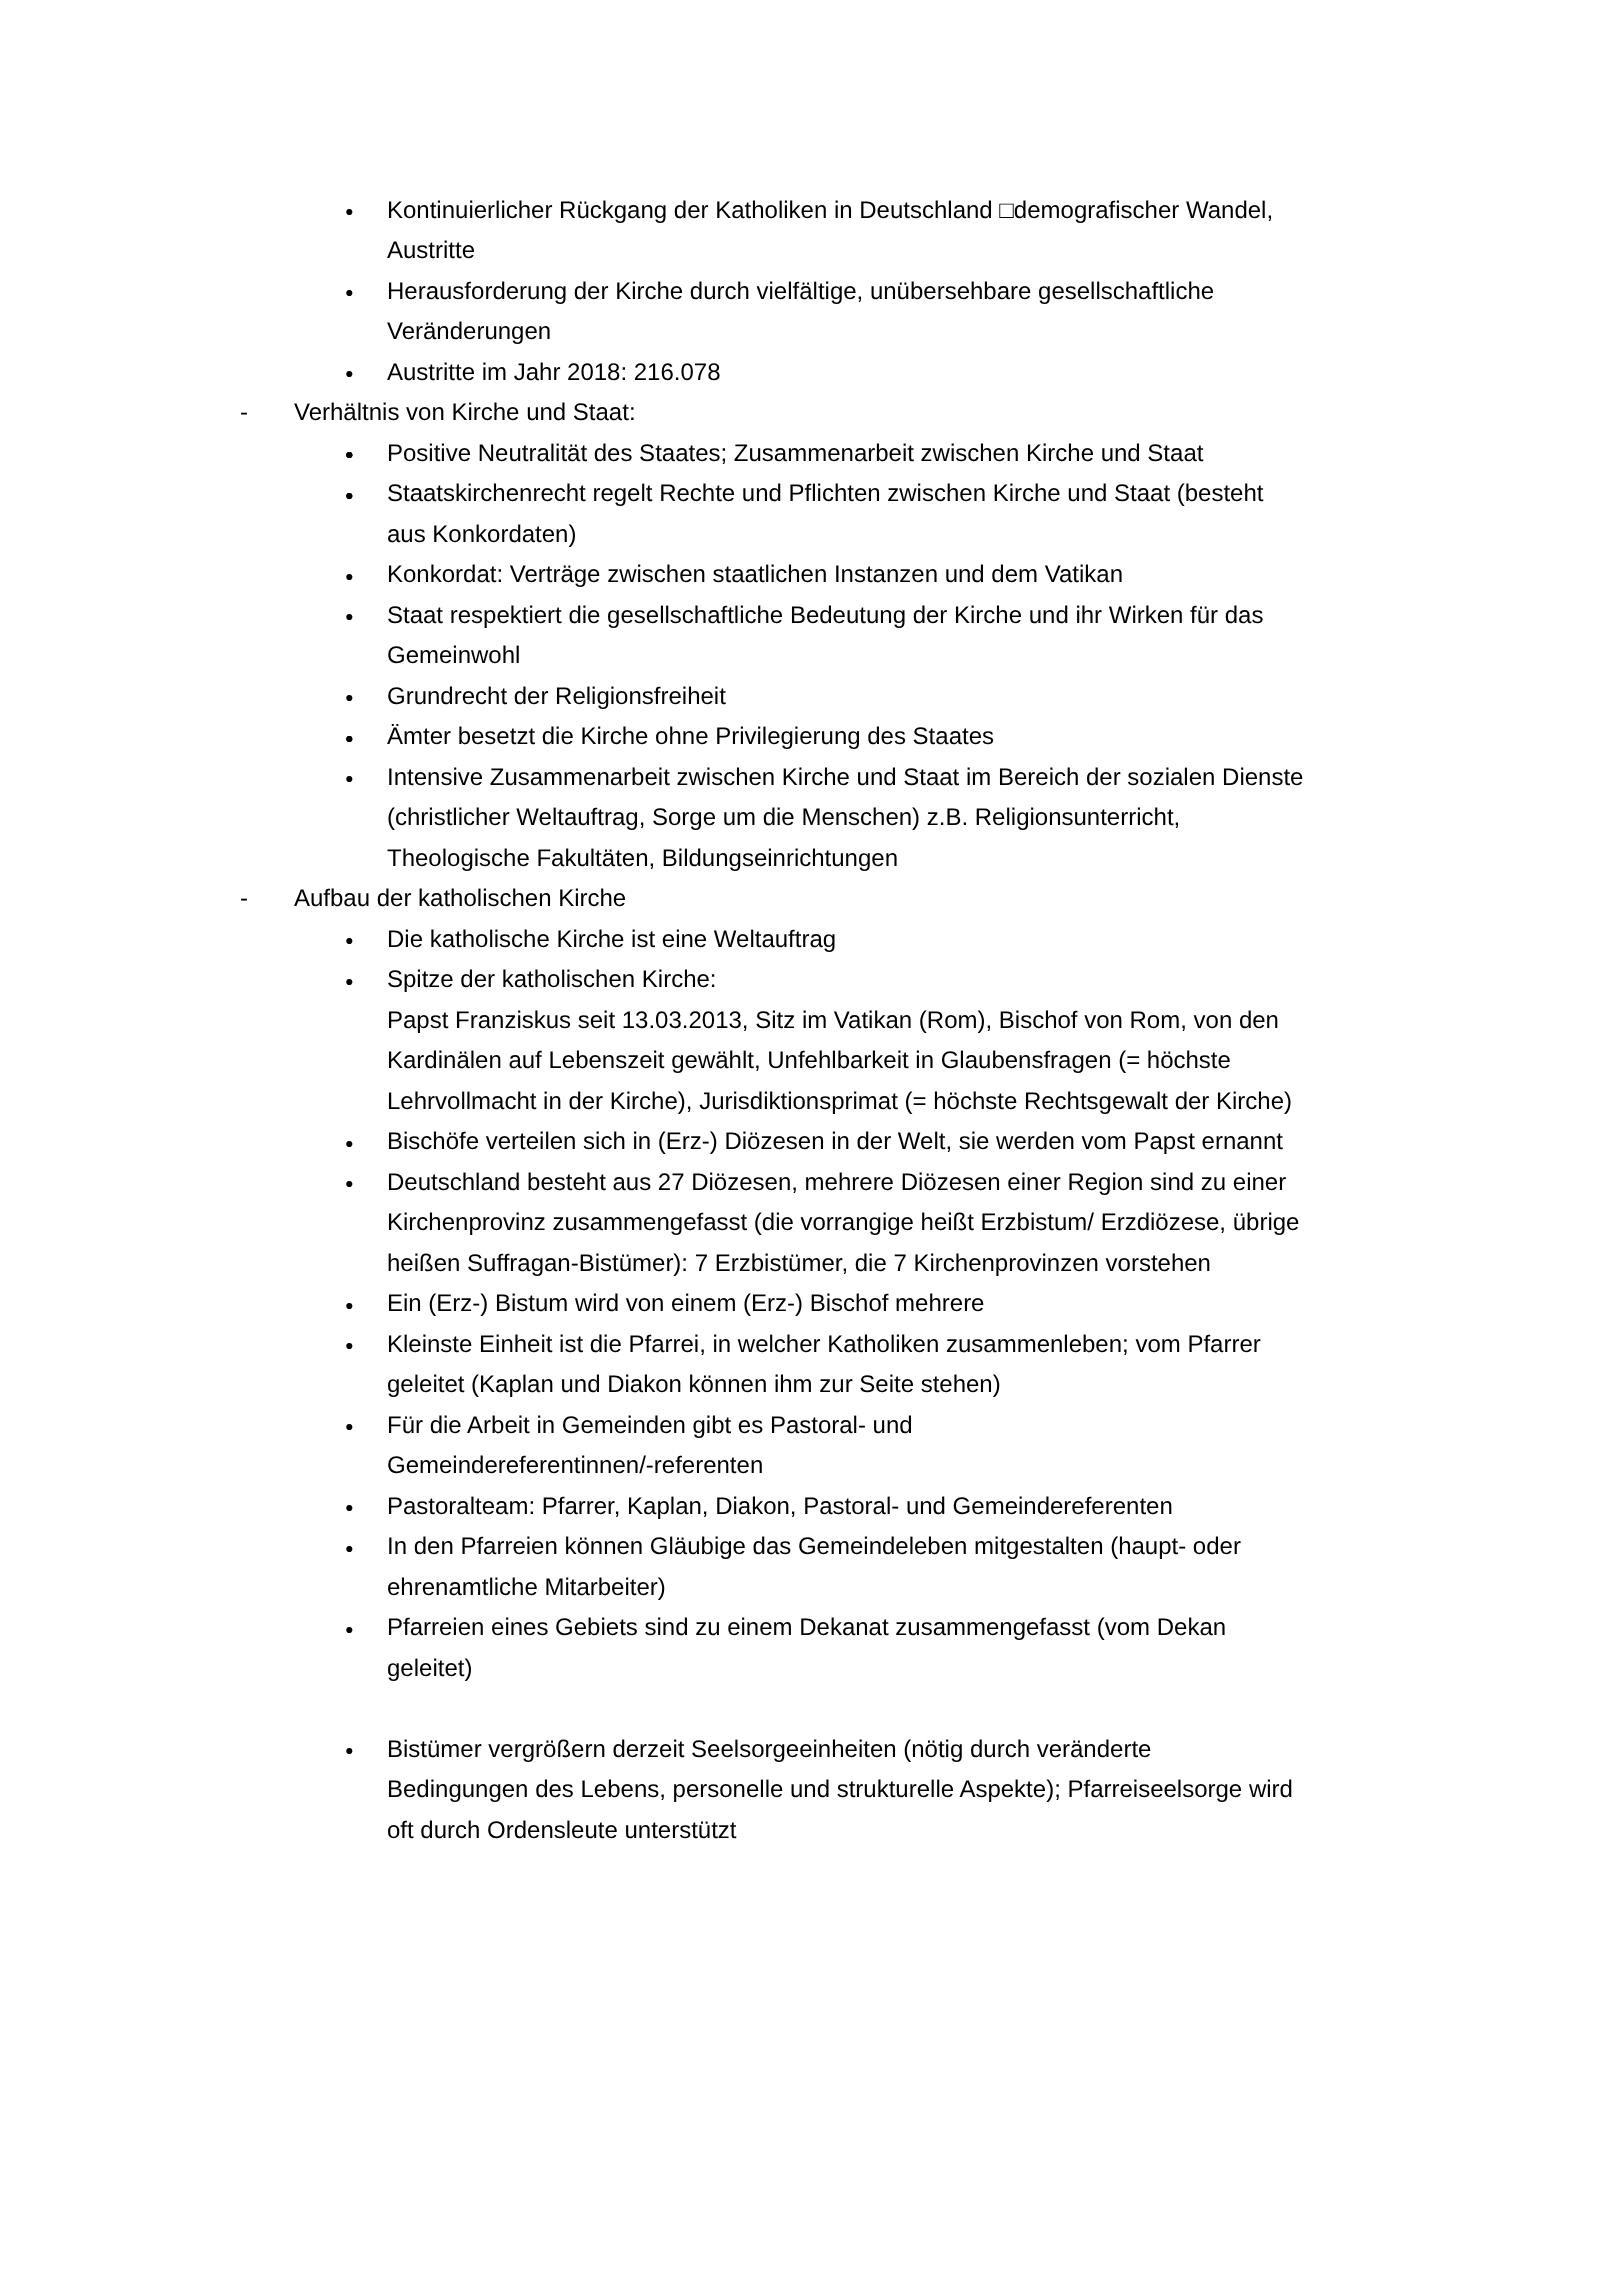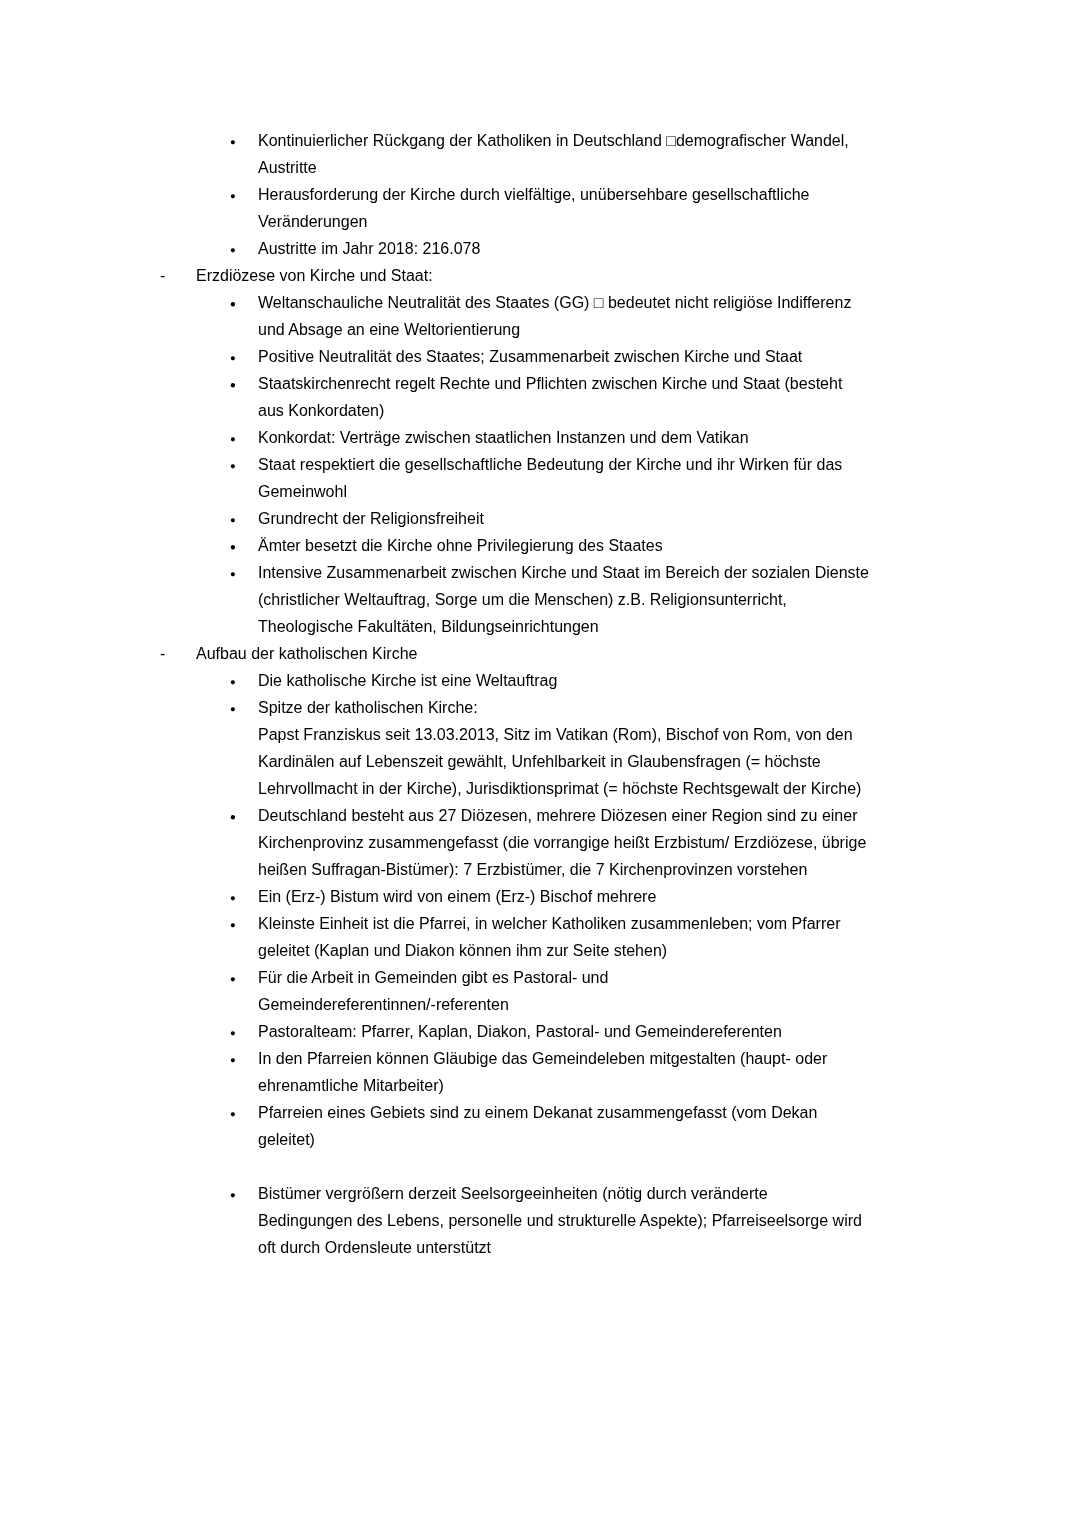--- a/index.html
+++ b/index.html
@@ -45,44 +45,43 @@
 </style>
 </head>
 <body>
 
 <div class="doc" id="doc-body">
     <div class="item l2"><span class="marker bullet">●</span><span class="text">Kontinuierlicher Rückgang der Katholiken in Deutschland □demografischer Wandel,
 Austritte</span></div>
     <div class="item l2"><span class="marker bullet">●</span><span class="text">Herausforderung der Kirche durch vielfältige, unübersehbare gesellschaftliche
 Veränderungen</span></div>
     <div class="item l2"><span class="marker bullet">●</span><span class="text">Austritte im Jahr 2018: 216.078</span></div>
-    <div class="item l1"><span class="marker dash">-</span><span class="text">Erzdiözese von Kirche und Staat:</span></div>
+    <div class="item l1"><span class="marker dash">-</span><span class="text">Verhältnis von Kirche und Staat:</span></div>
     <div class="item l2"><span class="marker bullet">●</span></div>
-    <div class="item l2"><span class="marker bullet">●</span><span class="text">Weltanschauliche Neutralität des Staates (GG) □ bedeutet nicht religiöse Indifferenz
-und Absage an eine Weltorientierung</span></div>
+    <div class="item l2"><span class="marker bullet">●</span></div>
     <div class="item l2"><span class="marker bullet">●</span><span class="text">Positive Neutralität des Staates; Zusammenarbeit zwischen Kirche und Staat</span></div>
     <div class="item l2"><span class="marker bullet">●</span></div>
     <div class="item l2"><span class="marker bullet">●</span><span class="text">Staatskirchenrecht regelt Rechte und Pflichten zwischen Kirche und Staat (besteht
 aus Konkordaten)</span></div>
     <div class="item l2"><span class="marker bullet">●</span><span class="text">Konkordat: Verträge zwischen staatlichen Instanzen und dem Vatikan</span></div>
     <div class="item l2"><span class="marker bullet">●</span><span class="text">Staat respektiert die gesellschaftliche Bedeutung der Kirche und ihr Wirken für das
 Gemeinwohl</span></div>
     <div class="item l2"><span class="marker bullet">●</span><span class="text">Grundrecht der Religionsfreiheit</span></div>
     <div class="item l2"><span class="marker bullet">●</span></div>
     <div class="item l2"><span class="marker bullet">●</span><span class="text">Ämter besetzt die Kirche ohne Privilegierung des Staates</span></div>
     <div class="item l2"><span class="marker bullet">●</span><span class="text">Intensive Zusammenarbeit zwischen Kirche und Staat im Bereich der sozialen Dienste
 (christlicher Weltauftrag, Sorge um die Menschen) z.B. Religionsunterricht,
 Theologische Fakultäten, Bildungseinrichtungen</span></div>
     <div class="item l1"><span class="marker dash">-</span><span class="text">Aufbau der katholischen Kirche</span></div>
     <div class="item l2"><span class="marker bullet">●</span><span class="text">Die katholische Kirche ist eine Weltauftrag</span></div>
     <div class="item l2"><span class="marker bullet">●</span><span class="text">Spitze der katholischen Kirche:
 Papst Franziskus seit 13.03.2013, Sitz im Vatikan (Rom), Bischof von Rom, von den
 Kardinälen auf Lebenszeit gewählt, Unfehlbarkeit in Glaubensfragen (= höchste
 Lehrvollmacht in der Kirche), Jurisdiktionsprimat (= höchste Rechtsgewalt der Kirche)</span></div>
-    <div class="item l2"><span class="marker bullet">●</span></div>
+    <div class="item l2"><span class="marker bullet">●</span><span class="text">Bischöfe verteilen sich in (Erz-) Diözesen in der Welt, sie werden vom Papst ernannt</span></div>
     <div class="item l2"><span class="marker bullet">●</span><span class="text">Deutschland besteht aus 27 Diözesen, mehrere Diözesen einer Region sind zu einer
 Kirchenprovinz zusammengefasst (die vorrangige heißt Erzbistum/ Erzdiözese, übrige
 heißen Suffragan-Bistümer): 7 Erzbistümer, die 7 Kirchenprovinzen vorstehen</span></div>
     <div class="item l2"><span class="marker bullet">●</span><span class="text">Ein (Erz-) Bistum wird von einem (Erz-) Bischof mehrere</span></div>
     <div class="item l2"><span class="marker bullet">●</span><span class="text">Kleinste Einheit ist die Pfarrei, in welcher Katholiken zusammenleben; vom Pfarrer
 geleitet (Kaplan und Diakon können ihm zur Seite stehen)</span></div>
     <div class="item l2"><span class="marker bullet">●</span><span class="text">Für die Arbeit in Gemeinden gibt es Pastoral- und
 Gemeindereferentinnen/-referenten</span></div>
     <div class="item l2"><span class="marker bullet">●</span><span class="text">Pastoralteam: Pfarrer, Kaplan, Diakon, Pastoral- und Gemeindereferenten</span></div>
     <div class="item l2"><span class="marker bullet">●</span><span class="text">In den Pfarreien können Gläubige das Gemeindeleben mitgestalten (haupt- oder

